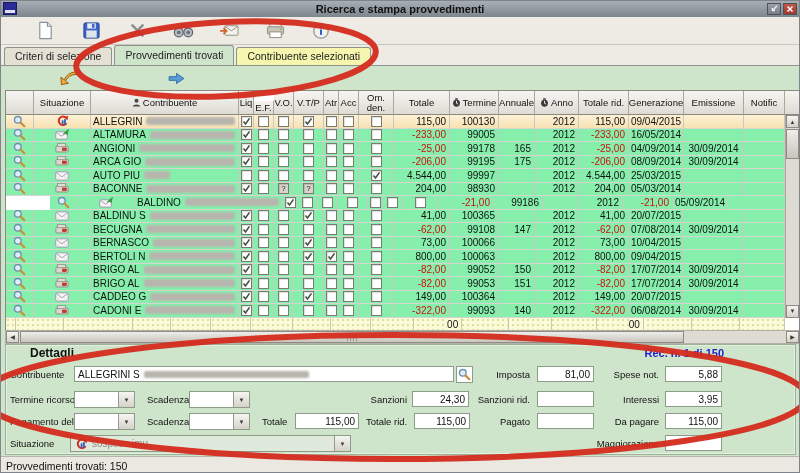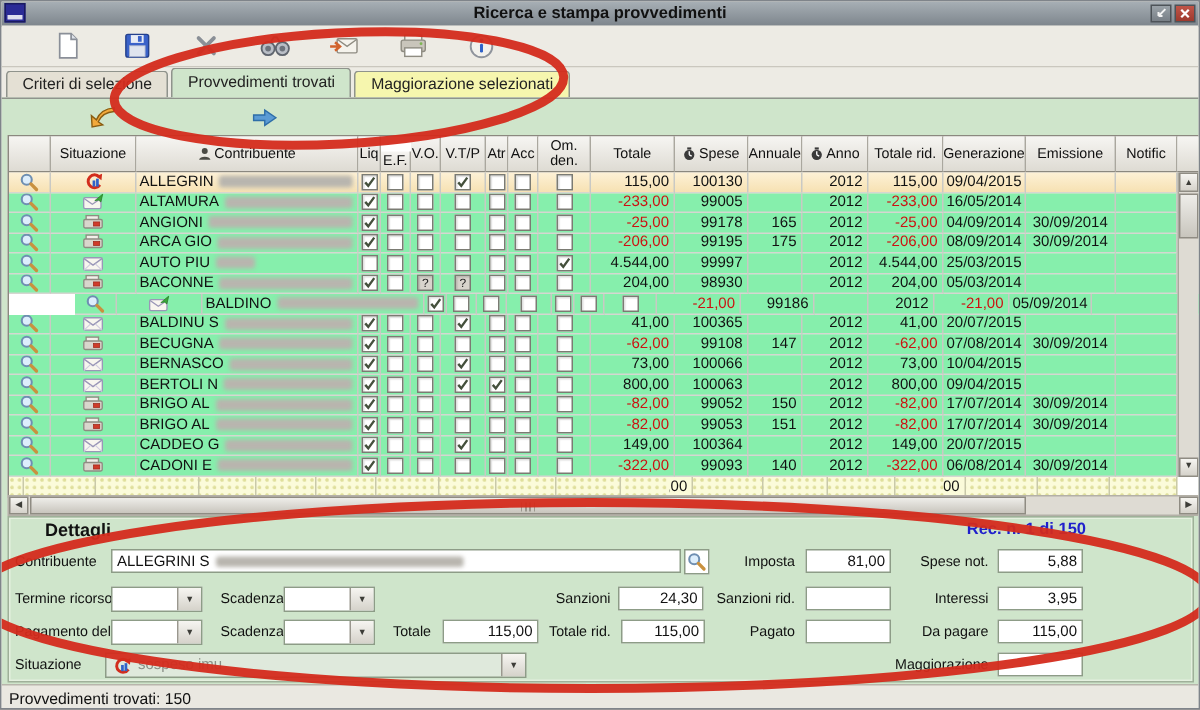--- a/index.html
+++ b/index.html
@@ -162,21 +162,21 @@
             <rect x="8.9" y="8" width="2.2" height="6.5" rx="1" fill="#2f62c9"></rect>
             <circle cx="10" cy="5.4" r="1.4" fill="#2f62c9"></circle>
           </svg>
         </span>
       </span>
     </div>
 
   <div class="tabstrip">
       <span class="tab">Criteri di selezione</span>
       <span class="tab active">Provvedimenti trovati</span>
-      <span class="tab yellow">Maggiorazione selezionati</span>
+      <span class="tab yellow">Contribuente selezionati</span>
     </div>
 
   <div class="tabpage">
 
     <div class="subtoolbar">
         <span class="stbtn" style="left:55px;">
           <span class="icon">
             <svg viewBox="0 0 22 18" width="21" height="17">
               <path d="M19 2 C12.5 2.5 8.5 5.5 6.5 10.5 L3 7.5 L3.5 15.5 L11 14 L7.8 11.8 C9.8 7.5 13.5 5 19 4.6 Z" fill="#f2a93b" stroke="#8a5d12" stroke-width="1"></path>
             </svg>
@@ -233,21 +233,21 @@
             <span>Totale</span>
           </span>
           <span class="hcell" style="width:49px;">
             <span class="hicn icon">
               <svg viewBox="0 0 10 10" width="9" height="9">
                 <rect x="3.5" y="0.3" width="3" height="1.6" fill="#3a3a3a"></rect>
                 <circle cx="5" cy="5.8" r="3.8" fill="#3a3a3a"></circle>
                 <path d="M5 5.8 V3.2 M5 5.8 L6.8 6.8" stroke="#fff" stroke-width="1"></path>
               </svg>
             </span>
-            <span>Spese</span>
+            <span>Termine</span>
           </span>
           <span class="hcell" style="width:36px;">
             <span>Annuale</span>
           </span>
           <span class="hcell" style="width:44px;">
             <span class="hicn icon">
               <svg viewBox="0 0 10 10" width="9" height="9">
                 <rect x="3.5" y="0.3" width="3" height="1.6" fill="#3a3a3a"></rect>
                 <circle cx="5" cy="5.8" r="3.8" fill="#3a3a3a"></circle>
                 <path d="M5 5.8 V3.2 M5 5.8 L6.8 6.8" stroke="#fff" stroke-width="1"></path>

